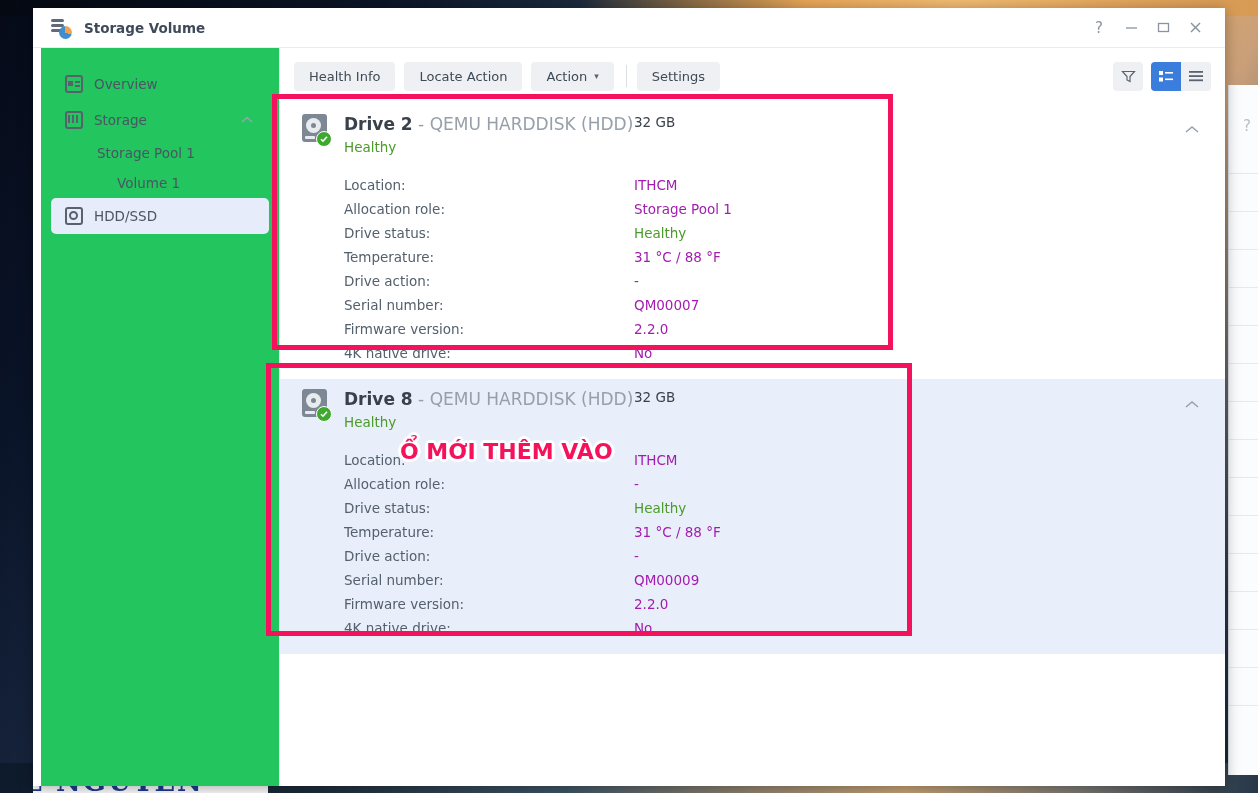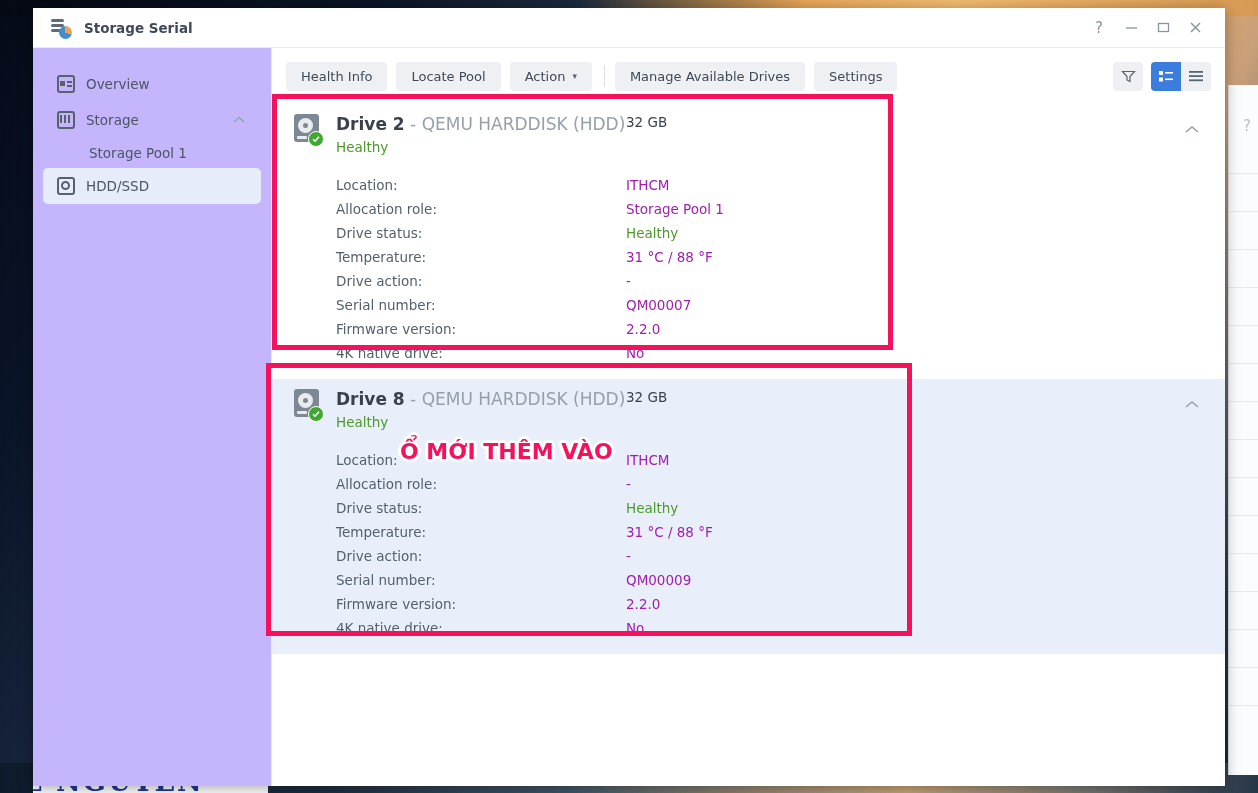--- a/index.html
+++ b/index.html
@@ -201,21 +201,22 @@
     display: flex;
     min-height: 0;
   }
 
   
   #sidebar {
     width: 239px;
     flex: 0 0 239px;
     border-right: 1px solid #e9ecef;
     padding-top: 18px;
-    background: #c4b5fd;
+    background: #22c55e;
+    margin-left: 8px;
   }
   .nav-item {
     height: 36px;
     margin: 0 10px;
     display: flex;
     align-items: center;
     border-radius: 5px;
     color: #4b5563;
     font-size: 13.5px;
   }
@@ -478,21 +479,21 @@
 
   <div id="window">
 
     <div id="titlebar">
       <div class="app-icon">
         <div class="disc d1"></div>
         <div class="disc d2"></div>
         <div class="disc d3"></div>
         <div class="pie"></div>
       </div>
-      <div id="app-title">Storage Serial</div>
+      <div id="app-title">Storage Volume</div>
       <div id="win-controls">
         <div class="wc">?</div>
         <div class="wc">
           <svg width="13" height="13" viewBox="0 0 13 13">
               <line x1="1" y1="7" x2="12" y2="7" stroke="#8a939e" stroke-width="1.3"></line>
             </svg>
         </div>
         <div class="wc">
           <svg width="13" height="13" viewBox="0 0 13 13">
               <rect x="1.5" y="2.5" width="10" height="8" fill="none" stroke="#8a939e" stroke-width="1.3"></rect>
@@ -533,47 +534,47 @@
             <svg width="12" height="8" viewBox="0 0 12 8">
                 <polyline points="1,6 6,1.5 11,6" fill="none" stroke="#9aa3ad" stroke-width="1.5"></polyline>
               </svg>
           </span>
         </div>
 
         <div class="nav-sub lvl1">
           <span>Storage Pool 1</span>
         </div>
 
+        <div class="nav-sub lvl2">
+          <span>Volume 1</span>
+        </div>
 
         <div class="nav-item selected">
           <span class="nav-icon ic-hdd">
             <span class="ic-box"></span>
               <span class="hring"></span>
           </span>
           <span class="nav-label">HDD/SSD</span>
         </div>
       </div>
 
       <div id="content">
 
         <div id="toolbar">
           <div class="tb-btn">
             <span>Health Info</span>
           </div>
           <div class="tb-btn">
-            <span>Locate Pool</span>
+            <span>Locate Action</span>
           </div>
           <div class="tb-btn">
             <span>Action</span>
             <span class="tb-caret">▾</span>
           </div>
           <div class="tb-sep"></div>
-          <div class="tb-btn">
-            <span>Manage Available Drives</span>
-          </div>
           <div class="tb-btn">
             <span>Settings</span>
           </div>
 
           <div class="tb-right">
             <div class="tb-icon">
               <svg width="15" height="15" viewBox="0 0 15 15">
                 <polygon points="1.5,2.5 13.5,2.5 9,7.5 9,12.5 6,11 6,7.5" fill="none" stroke="#5a6470" stroke-width="1.2"></polygon>
               </svg>
             </div>

